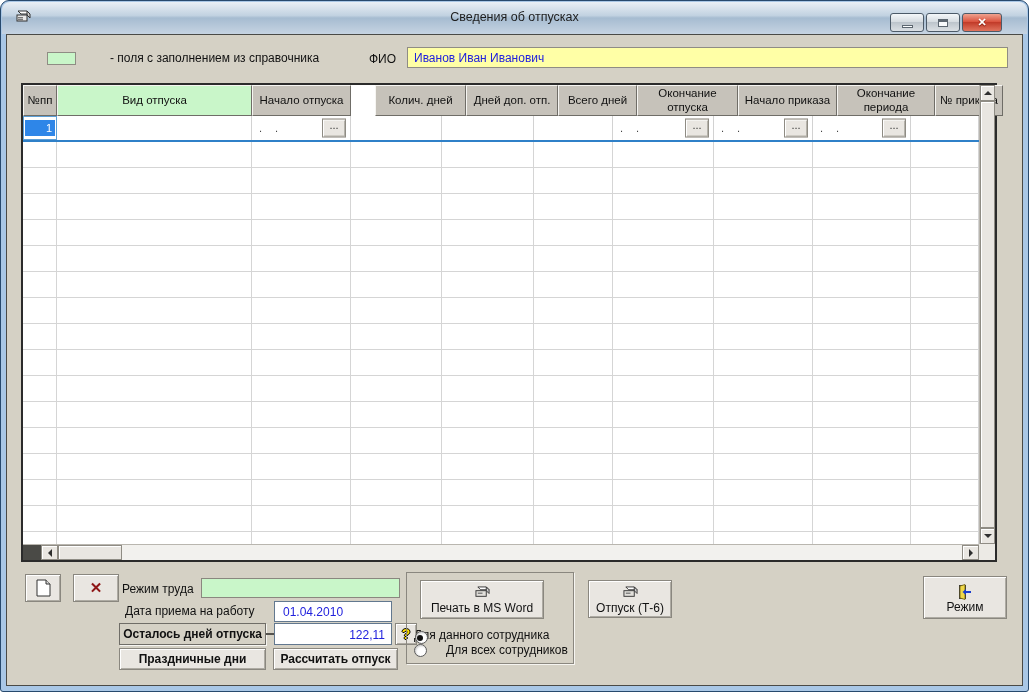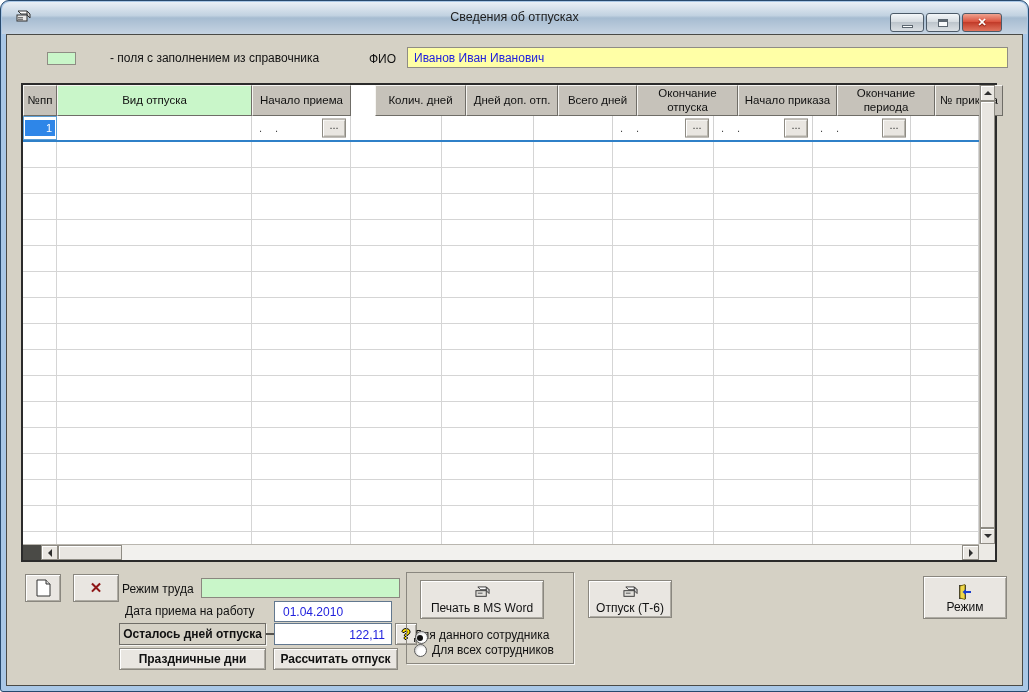--- a/index.html
+++ b/index.html
@@ -132,21 +132,21 @@
 
     <div id="grid">
       <div id="header-row">
           <div class="hcell" style="width: 34px;">
             <span>№пп</span>
           </div>
           <div class="hcell green" style="width: 195px;">
             <span>Вид отпуска</span>
           </div>
           <div class="hcell" style="width: 99px;">
-            <span>Начало приема</span>
+            <span>Начало отпуска</span>
           </div>
           <div class="hcell" style="width: 91px; margin-left: 24px;">
             <span>Колич. дней</span>
           </div>
           <div class="hcell" style="width: 92px;">
             <span>Дней доп. отп.</span>
           </div>
           <div class="hcell" style="width: 79px;">
             <span>Всего дней</span>
           </div>
@@ -440,21 +440,21 @@
           <rect x="5" y="7" width="5" height="1.4" fill="#777"></rect>
         </svg>
         <span>Печать в MS Word</span>
       </div>
       <div class="abs" style="left:7px; top:55px; display:flex; align-items:center; gap:5px;">
         <div class="radio sel">
             <div class="dot"></div>
           </div>
         <span>Для данного сотрудника</span>
       </div>
-      <div class="abs" style="left:7px; top:70px; display:flex; align-items:center; gap:5px;">
+      <div class="abs" style="left:7px; top:70px; display:flex; align-items:center; gap:19px;">
         <div class="radio"></div>
         <span>Для всех сотрудников</span>
       </div>
     </div>
 
     <div class="btn3d abs" style="left:581px; top:545px; width:84px; height:38px; flex-direction:column; padding-top:2px;">
       <svg width="19" height="15" viewBox="0 0 20 16">
         <polygon points="5,1 14,1 17,4 8,4" fill="#fff" stroke="#333"></polygon>
         <polygon points="14,1 17,4 17,8 14,5" fill="#cfcfcf" stroke="#333"></polygon>
         <rect x="3" y="5" width="11" height="6" fill="#e2e0db" stroke="#333"></rect>

